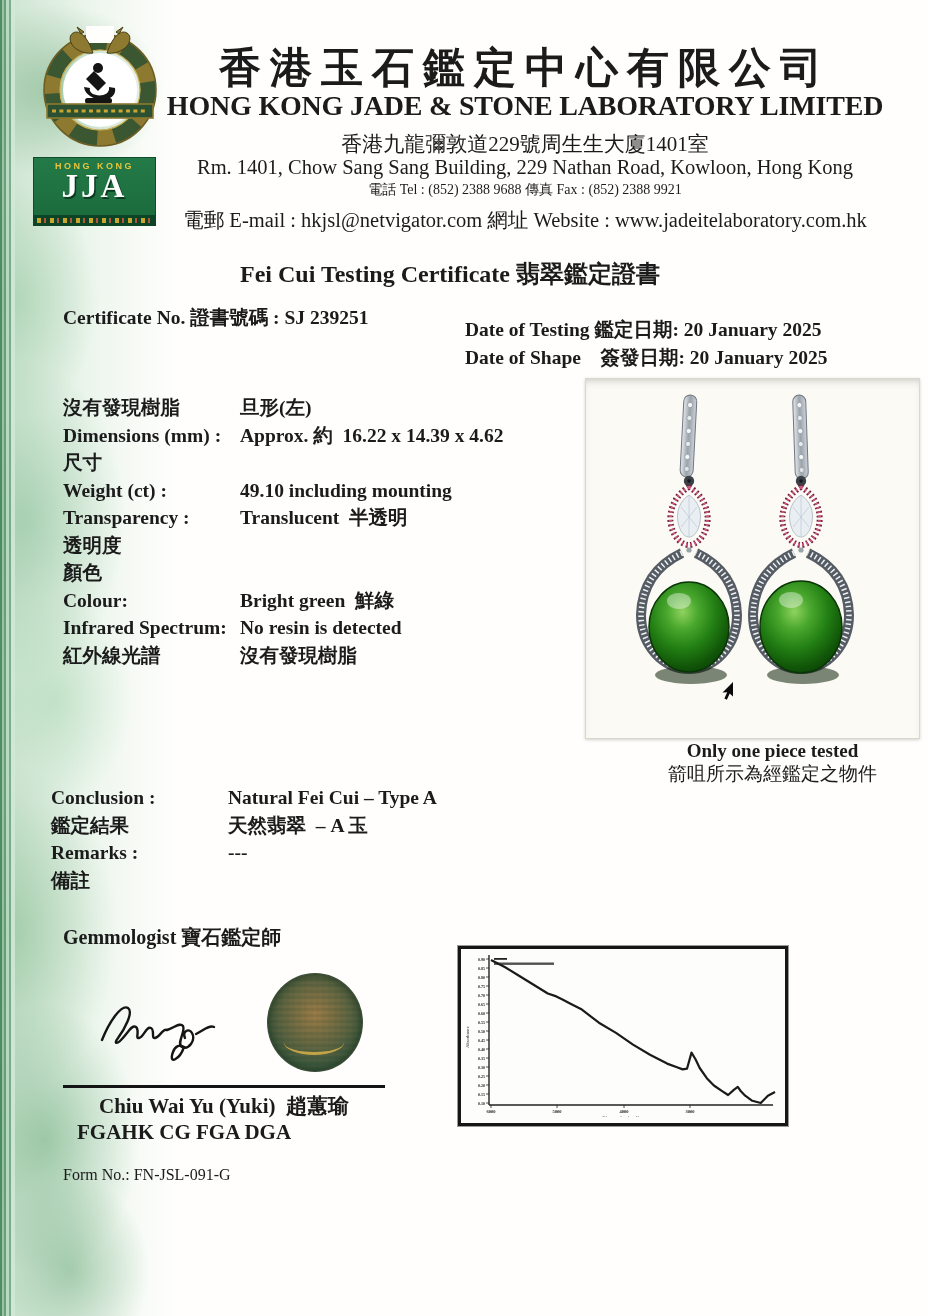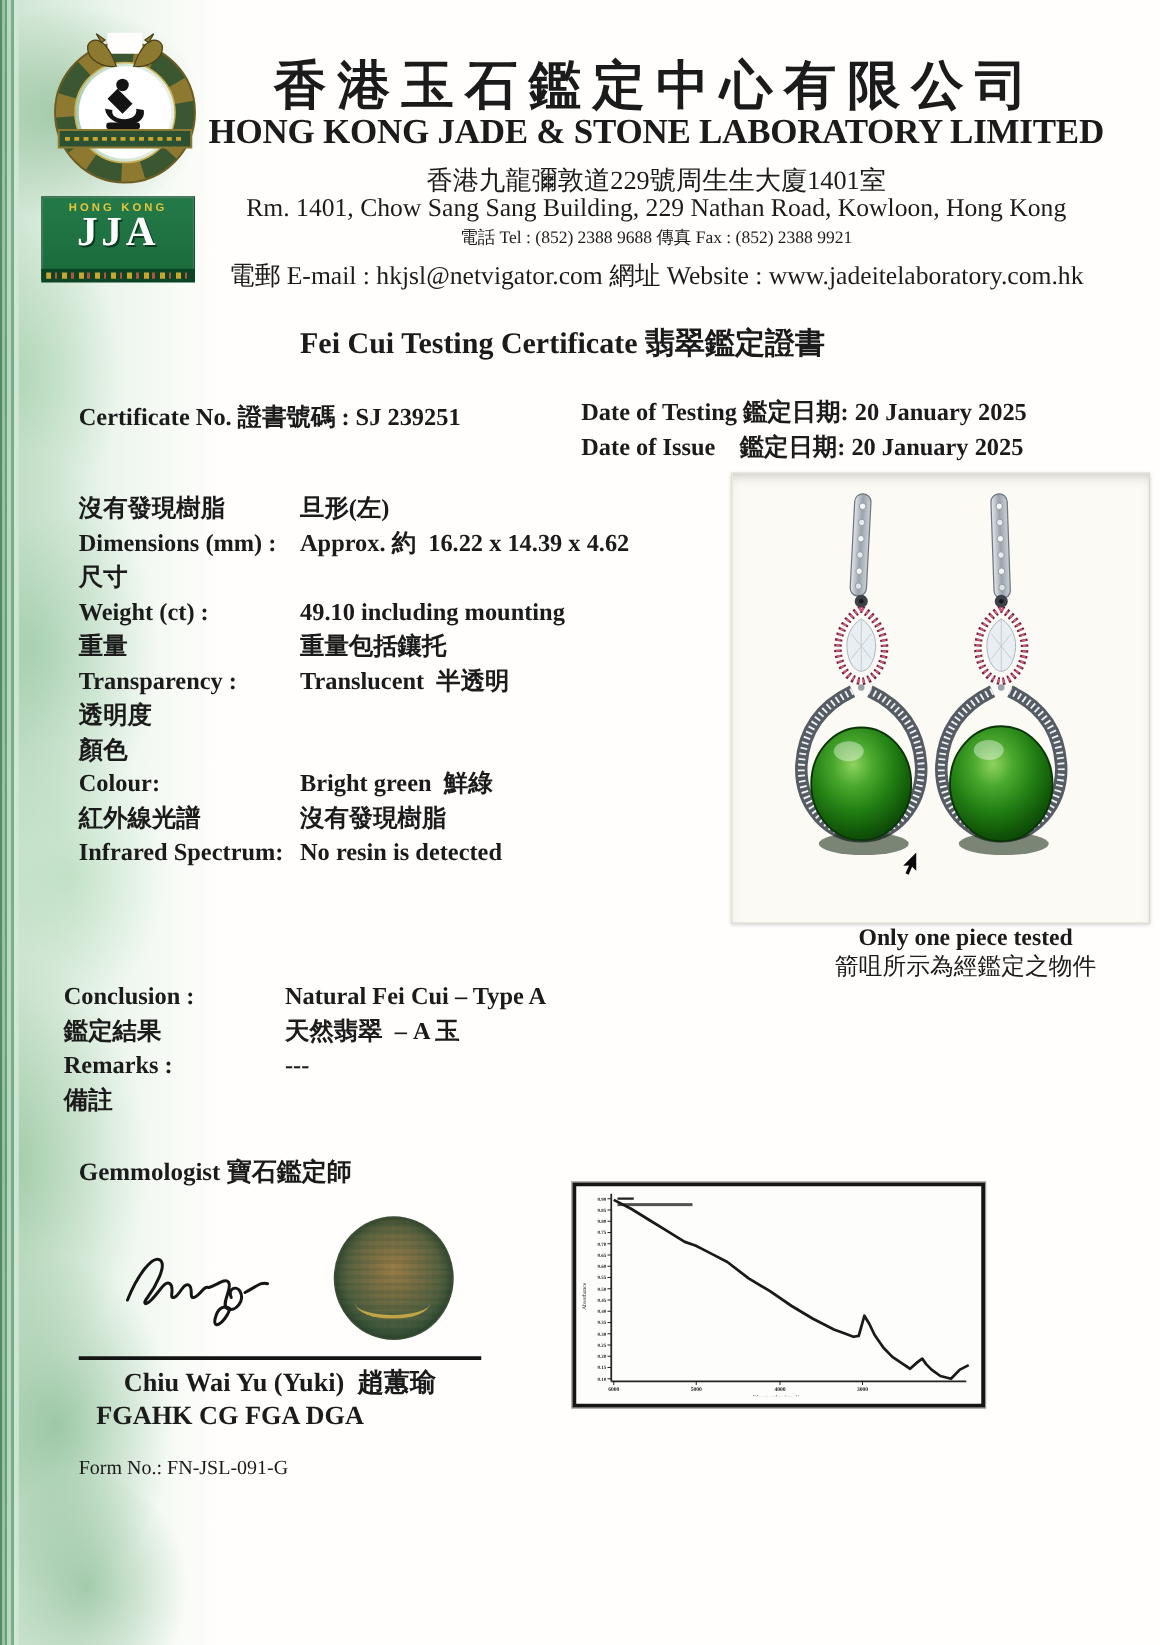--- a/index.html
+++ b/index.html
@@ -122,36 +122,35 @@
   <div class="hdr">
     <div class="t-zh">香港玉石鑑定中心有限公司</div>
     <div class="t-en">HONG KONG JADE &amp; STONE LABORATORY LIMITED</div>
     <div class="a-zh">香港九龍彌敦道229號周生生大廈1401室</div>
     <div class="a-en">Rm. 1401, Chow Sang Sang Building, 229 Nathan Road, Kowloon, Hong Kong</div>
     <div class="a-tel">電話 Tel : (852) 2388 9688   傳真 Fax : (852) 2388 9921</div>
     <div class="a-mail">電郵 E-mail : hkjsl@netvigator.com   網址 Website : www.jadeitelaboratory.com.hk</div>
   </div>
 
   <div class="cert-title">Fei Cui Testing Certificate 翡翠鑑定證書</div>
-  <div class="row-abs" style="left:63px; top:320px;text-align:center;"><span>Certificate No. 證書號碼 : </span><span>SJ 239251</span></div>
+  <div class="row-abs" style="left:63px; top:304px;text-align:center;"><span>Certificate No. 證書號碼 : </span><span>SJ 239251</span></div>
   <div class="row-abs" style="left:465px; top:316px;"><span>Date of Testing 鑑定日期: </span><span>20 January 2025</span></div>
-  <div class="row-abs" style="left:465px; top:344px;"><span>Date of Issue    鑑定日期: </span><span>20 January 2025</span></div>
+  <div class="row-abs" style="left:465px; top:344px;"><span>Date of Shape    簽發日期: </span><span>20 January 2025</span></div>
 
   <div class="fields" id="fields-list">
       <div class="f-line"><span class="f-label">沒有發現樹脂</span><span class="f-value">旦形(左)</span></div>
       <div class="f-line"><span class="f-label">Dimensions (mm) :</span><span class="f-value">Approx. 約  16.22 x 14.39 x 4.62</span></div>
       <div class="f-line"><span class="f-label">尺寸</span><span class="f-value"></span></div>
       <div class="f-line"><span class="f-label">Weight (ct) :</span><span class="f-value">49.10 including mounting</span></div>
-      <div class="f-line"><span class="f-label">重量</span><span class="f-value">重量包括鑲托</span></div>
       <div class="f-line"><span class="f-label">Transparency :</span><span class="f-value">Translucent  半透明</span></div>
       <div class="f-line"><span class="f-label">透明度</span><span class="f-value"></span></div>
       <div class="f-line"><span class="f-label">顏色</span><span class="f-value"></span></div>
       <div class="f-line"><span class="f-label">Colour:</span><span class="f-value">Bright green  鮮綠</span></div>
+      <div class="f-line"><span class="f-label">Infrared Spectrum:</span><span class="f-value">No resin is detected</span></div>
       <div class="f-line"><span class="f-label">紅外線光譜</span><span class="f-value">沒有發現樹脂</span></div>
-      <div class="f-line"><span class="f-label">Infrared Spectrum:</span><span class="f-value">No resin is detected</span></div>
     </div>
   <div class="concl" id="conclusion-list">
       <div class="f-line"><span class="f-label">Conclusion :</span><span class="f-value">Natural Fei Cui – Type A</span></div>
       <div class="f-line"><span class="f-label">鑑定結果</span><span class="f-value">天然翡翠  – A 玉</span></div>
       <div class="f-line"><span class="f-label">Remarks :</span><span class="f-value">---</span></div>
       <div class="f-line"><span class="f-label">備註</span><span class="f-value"></span></div>
     </div>
 
   <div class="photo">
     <svg width="333" height="359" viewBox="0 0 333 359">

